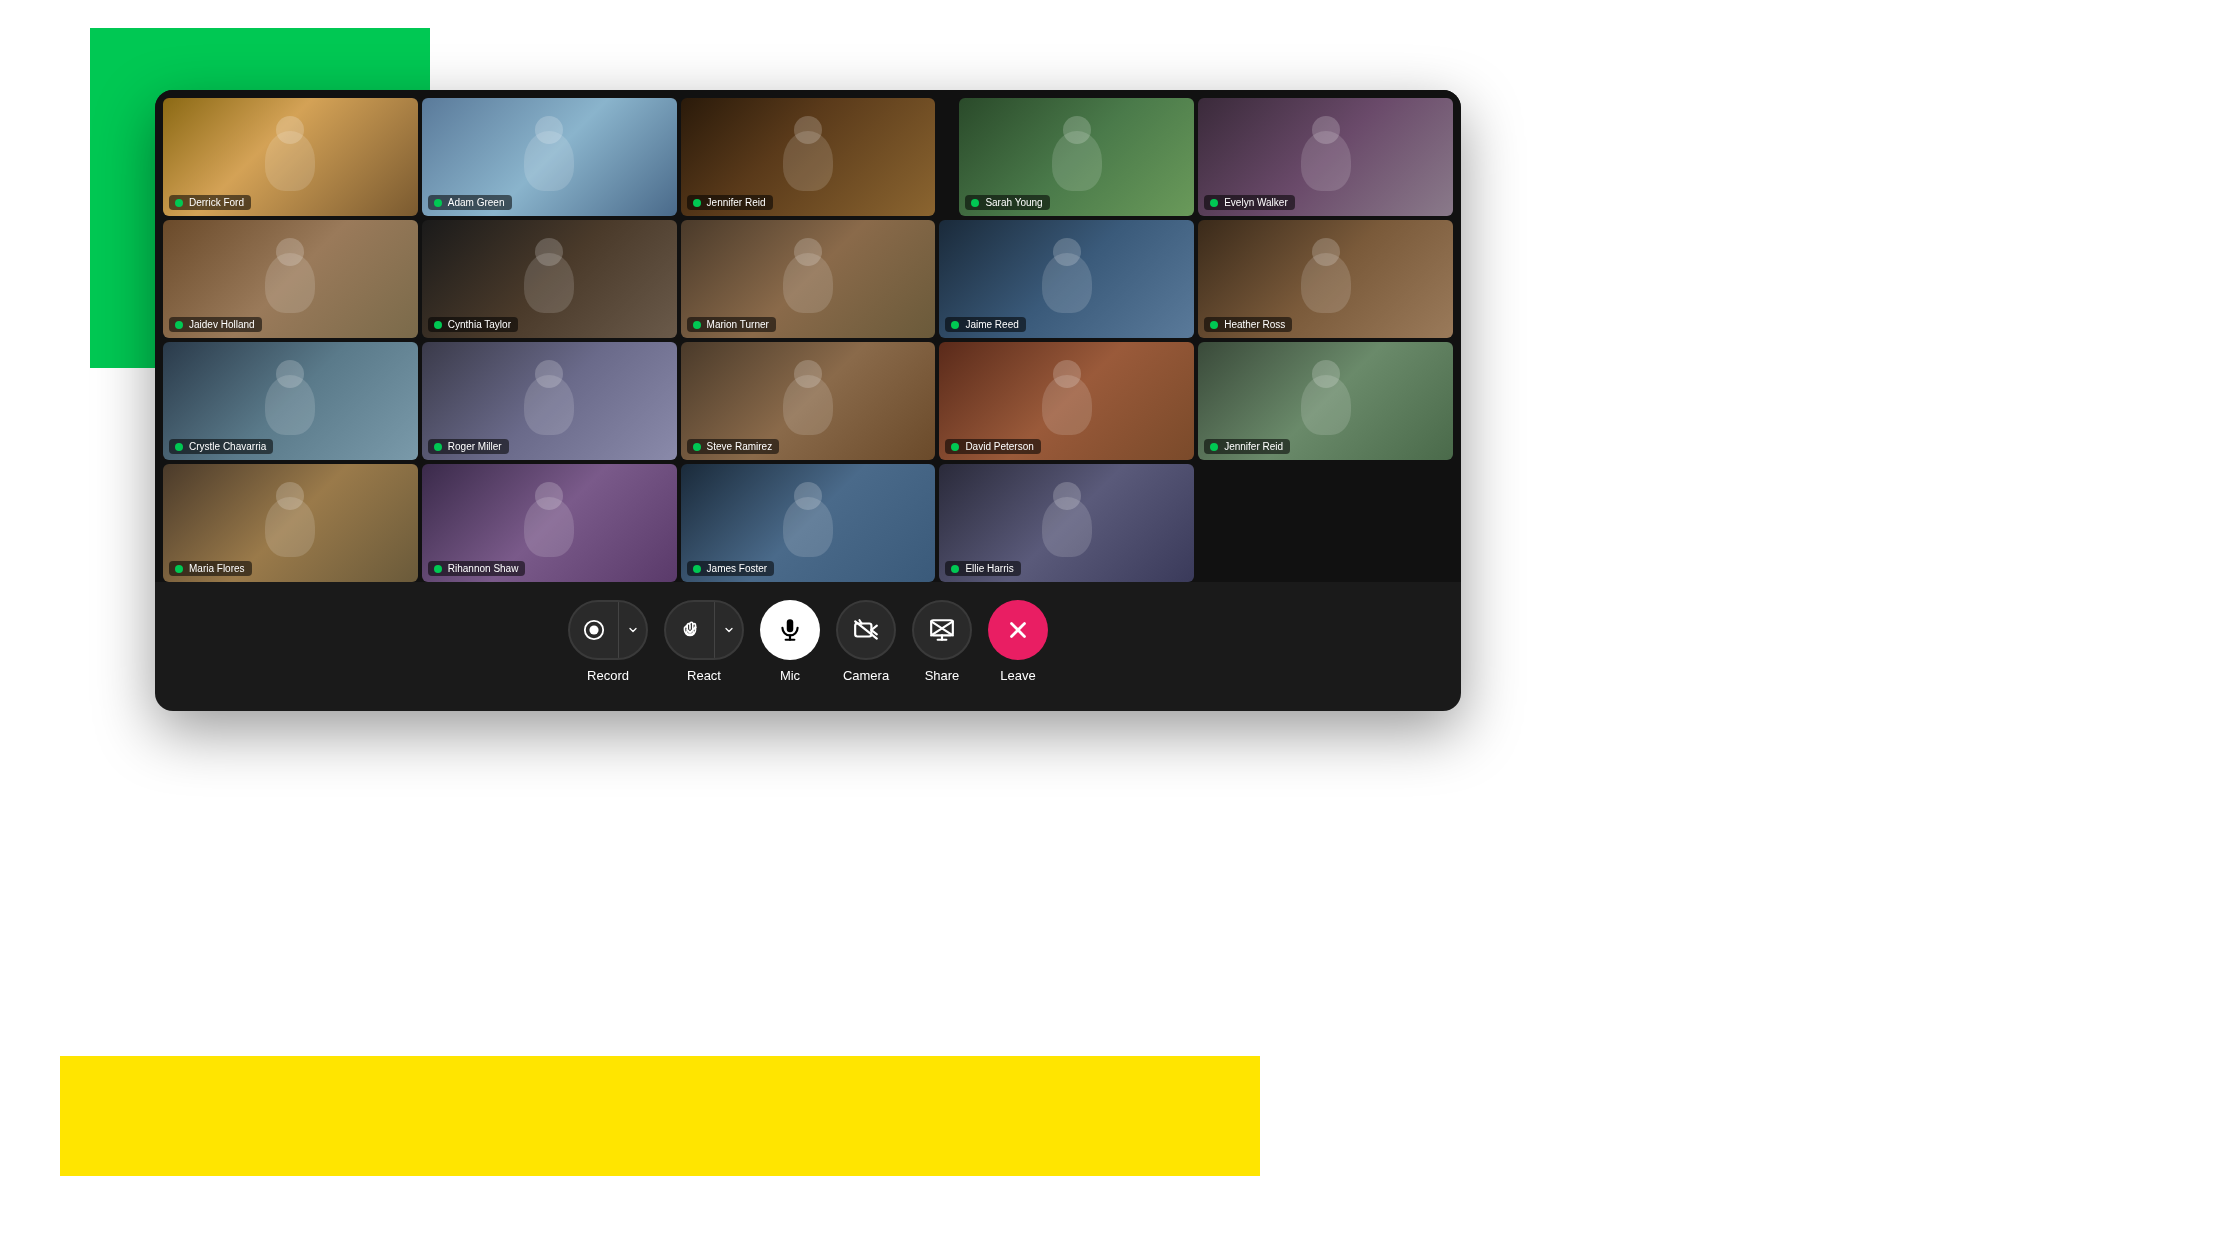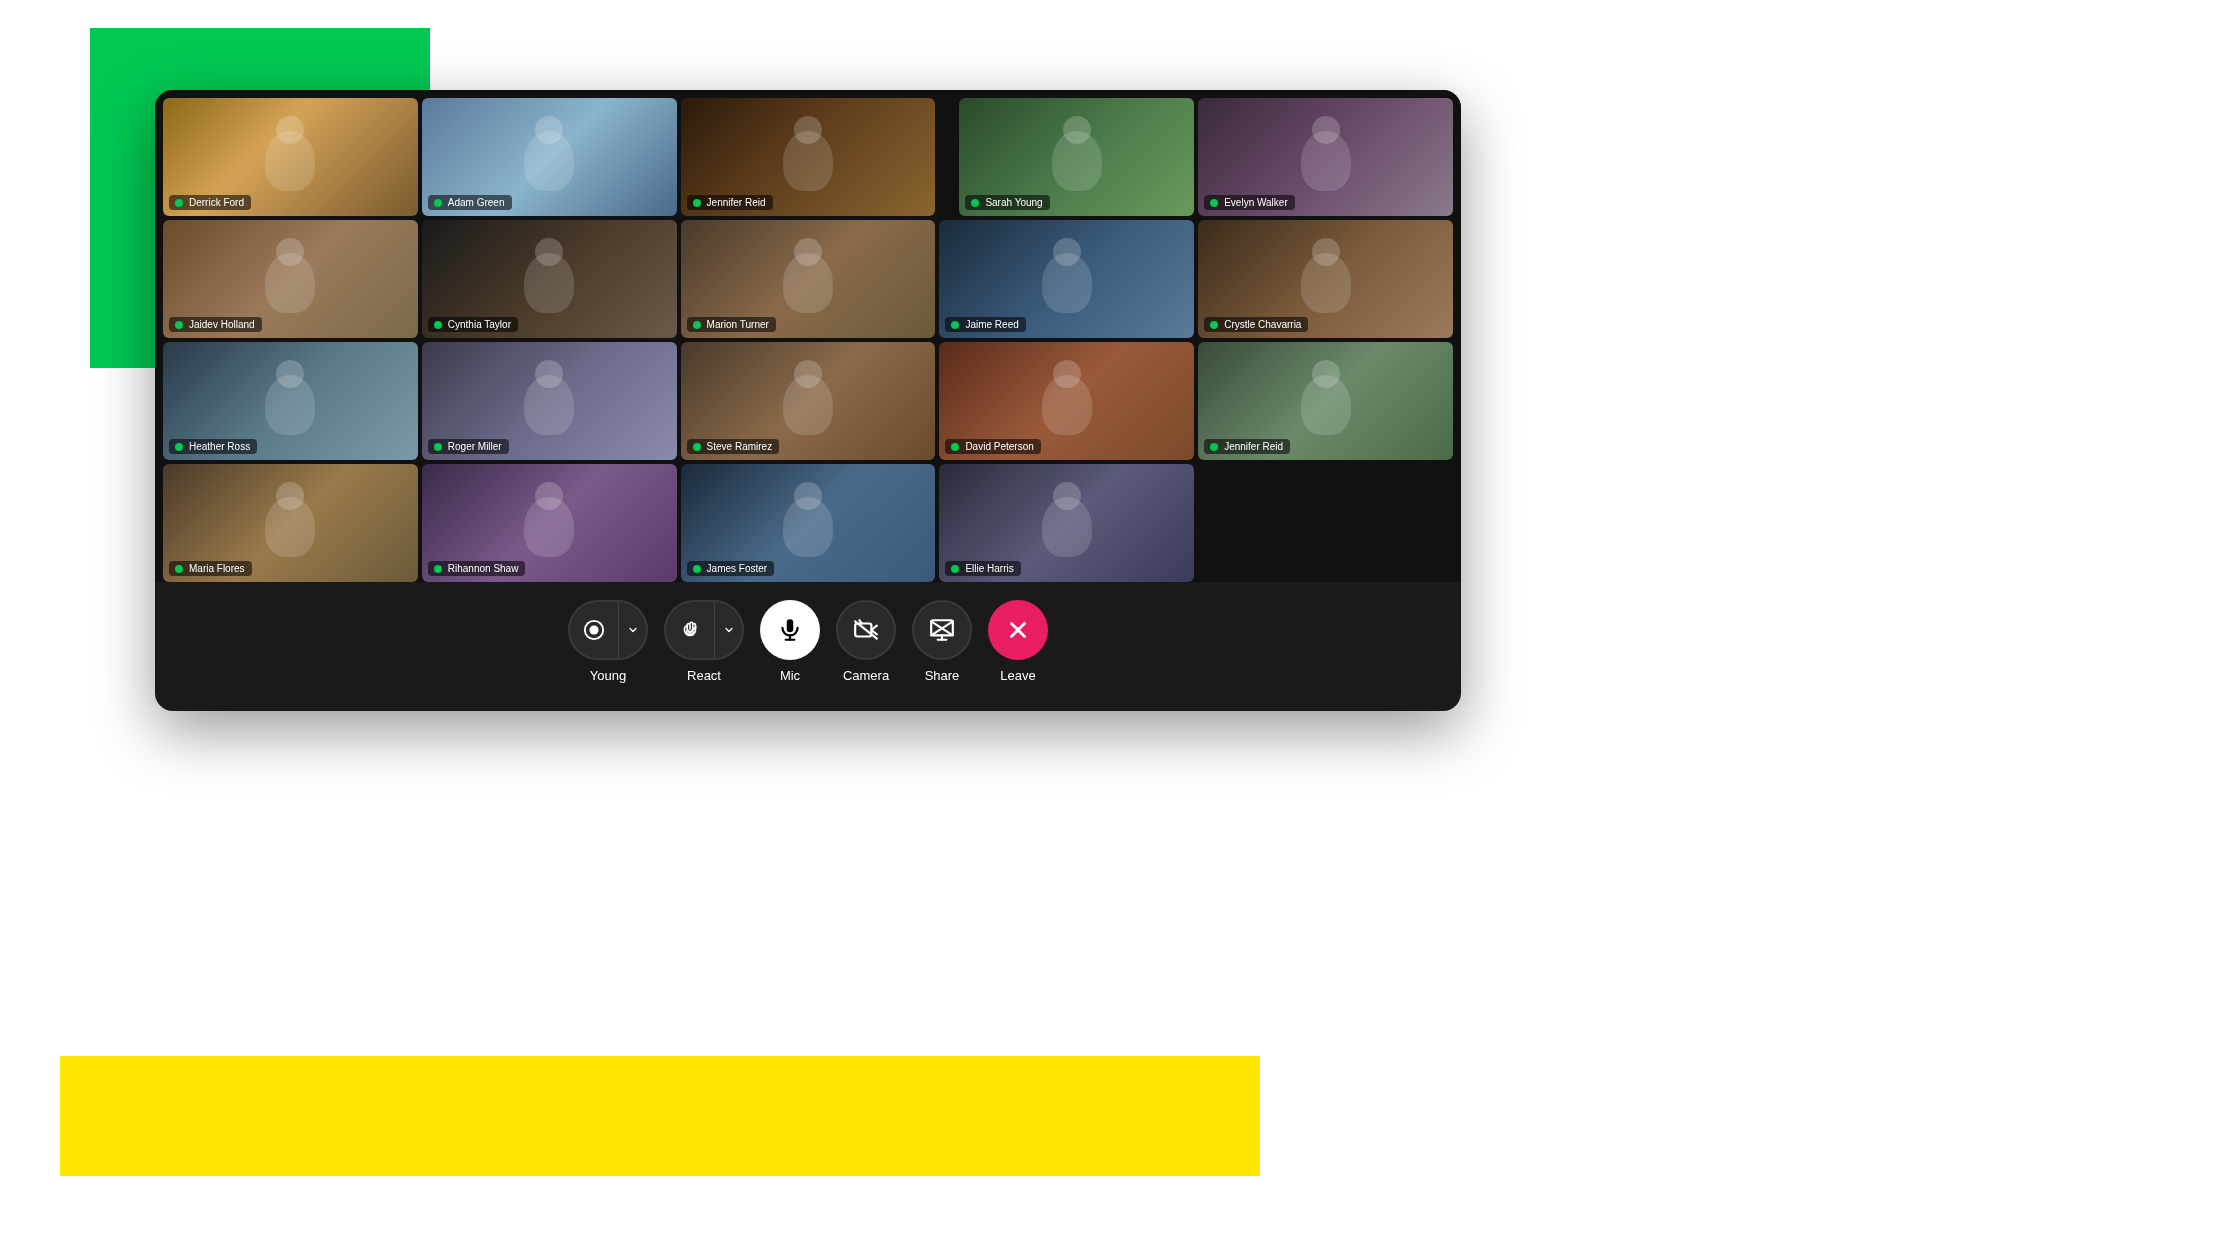--- a/index.html
+++ b/index.html
@@ -254,25 +254,25 @@
     <div class="video-tile">
       <span class="name-label">Cynthia Taylor</span>
     </div>
     <div class="video-tile">
       <span class="name-label">Marion Turner</span>
     </div>
     <div class="video-tile">
       <span class="name-label">Jaime Reed</span>
     </div>
     <div class="video-tile">
+      <span class="name-label">Heather Ross</span>
+    </div>
+
+    <div class="video-tile">
       <span class="name-label">Crystle Chavarria</span>
-    </div>
-
-    <div class="video-tile">
-      <span class="name-label">Heather Ross</span>
     </div>
     <div class="video-tile">
       <span class="name-label">Roger Miller</span>
     </div>
     <div class="video-tile">
       <span class="name-label">Steve Ramirez</span>
     </div>
     <div class="video-tile">
       <span class="name-label">David Peterson</span>
     </div>
@@ -303,21 +303,21 @@
             <circle cx="12" cy="12" r="10" stroke="white" stroke-width="2"></circle>
             <circle cx="12" cy="12" r="5" fill="white"></circle>
           </svg>
         </button>
         <button class="split-btn-chevron">
           <svg width="12" height="12" viewBox="0 0 24 24" fill="none">
             <polyline points="6,9 12,15 18,9" stroke="white" stroke-width="2.5" stroke-linecap="round" stroke-linejoin="round"></polyline>
           </svg>
         </button>
       </div>
-      <span class="control-label">Young</span>
+      <span class="control-label">Record</span>
     </div>
 
     <div class="control-item">
       <div class="split-btn-group">
         <button class="split-btn-main">
           <svg width="22" height="22" viewBox="0 0 24 24" fill="none">
             <path d="M18 9l-6 6-3-3" stroke="white" stroke-width="2.5" stroke-linecap="round" stroke-linejoin="round"></path>
             <path d="M8 14c0 0 0 3 4 3s4-3 4-3" stroke="white" stroke-width="2" stroke-linecap="round"></path>
 
             <path d="M9 6.5c0-0.8 0.7-1.5 1.5-1.5s1.5 0.7 1.5 1.5V11M12 5c0-0.8 0.7-1.5 1.5-1.5s1.5 0.7 1.5 1.5V11M7.5 8.5C7.5 7.7 8.2 7 9 7v4M15 6.5c0-0.8 0.7-1.5 1.5-1.5S18 5.7 18 6.5V12c0 3.3-2.7 6-6 6S6 15.3 6 12V10c0-0.8 0.7-1.5 1.5-1.5S9 9.2 9 10" stroke="white" stroke-width="1.8" stroke-linecap="round" fill="none"></path>

